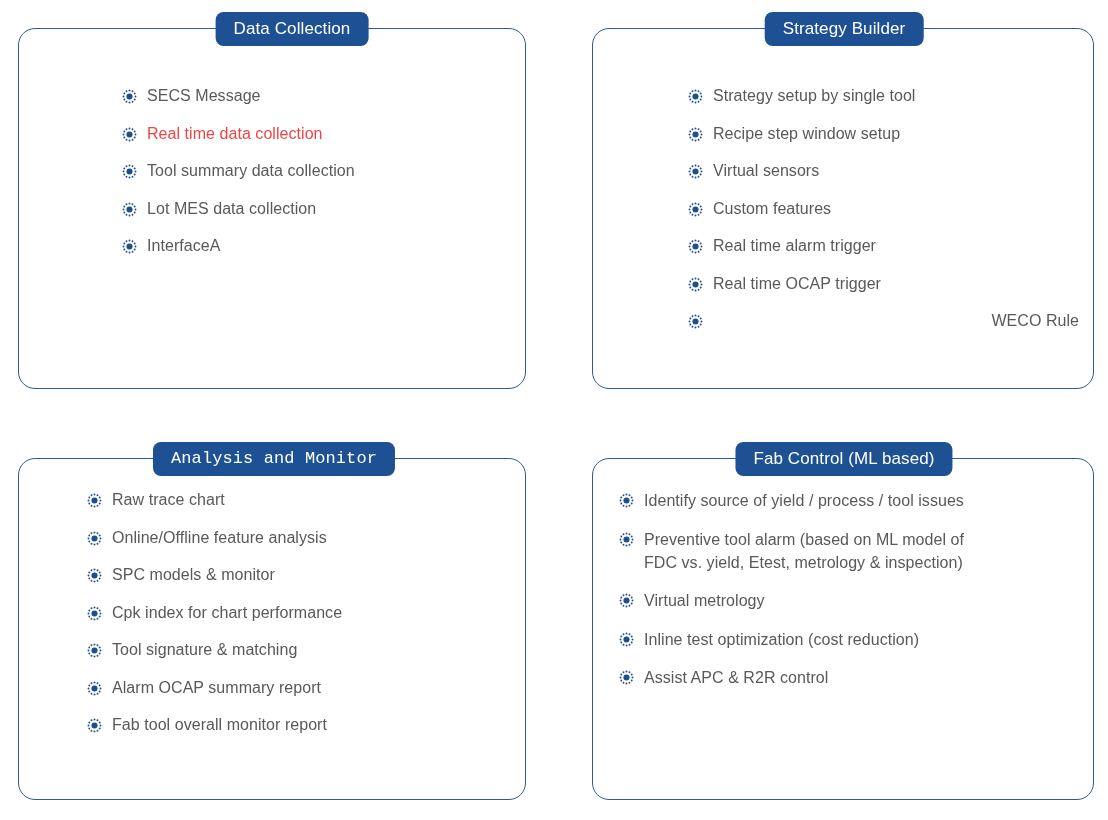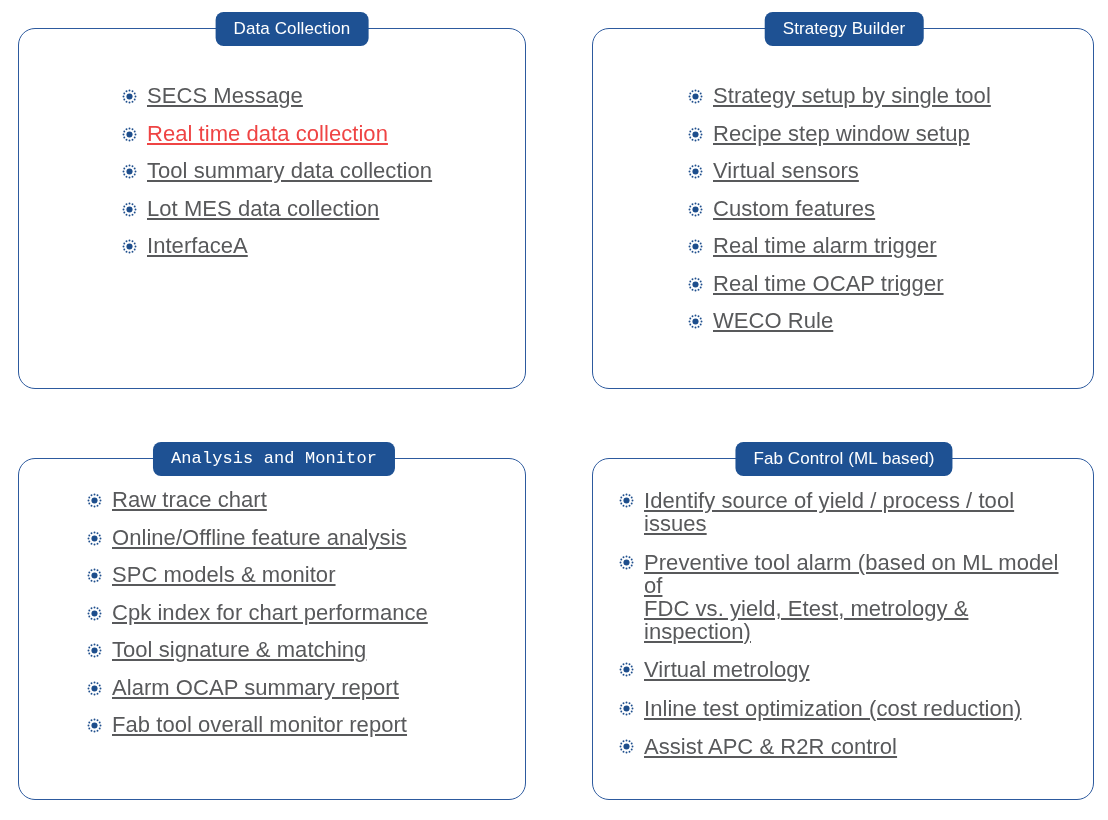--- a/index.html
+++ b/index.html
@@ -68,25 +68,24 @@
   .card-tr .list { left: 95px;  top: 56px;  right: 14px; }
   .card-bl .list { left: 68px;  top: 30px;  right: 14px; }
   .card-br .list { left: 26px;  top: 30px;  right: 12px; }
 
   .list-item {
     position: relative;
     display: block;
     padding-left: 25px;
     margin-bottom: 15.5px;
     color: #58595b;
-    font-size: 22px;
+    font-size: 16px;
     line-height: 22px;
     letter-spacing: 0.05px;
     white-space: pre-line;
-    text-decoration: underline;
   }
   .list-item:last-child { margin-bottom: 0; }
 
   
   .bullet-icon {
     position: absolute;
     left: 0;
     top: 4px;
     width: 15px;
     height: 15px;
@@ -269,21 +268,21 @@
               <circle cx="12.70" cy="10.50" r="0.95" fill="#1e4e8c"></circle>
               <circle cx="10.50" cy="12.70" r="0.95" fill="#1e4e8c"></circle>
               <circle cx="7.50" cy="13.50" r="0.95" fill="#1e4e8c"></circle>
               <circle cx="4.50" cy="12.70" r="0.95" fill="#1e4e8c"></circle>
               <circle cx="2.30" cy="10.50" r="0.95" fill="#1e4e8c"></circle>
               <circle cx="1.50" cy="7.50" r="0.95" fill="#1e4e8c"></circle>
               <circle cx="2.30" cy="4.50" r="0.95" fill="#1e4e8c"></circle>
               <circle cx="4.50" cy="2.30" r="0.95" fill="#1e4e8c"></circle>
               <circle cx="7.5" cy="7.5" r="3.05" fill="#1e4e8c"></circle>
             </svg></span><span>Real time OCAP trigger</span></li>
-        <li class="list-item" style="color: rgb(88, 89, 91);"><span class="bullet-icon"><svg width="15" height="15" viewBox="0 0 15 15" xmlns="http://www.w3.org/2000/svg">
+        <li class="list-item" style="color: rgb(88, 89, 91); text-align: right;"><span class="bullet-icon"><svg width="15" height="15" viewBox="0 0 15 15" xmlns="http://www.w3.org/2000/svg">
               <circle cx="7.50" cy="1.50" r="0.95" fill="#1e4e8c"></circle>
               <circle cx="10.50" cy="2.30" r="0.95" fill="#1e4e8c"></circle>
               <circle cx="12.70" cy="4.50" r="0.95" fill="#1e4e8c"></circle>
               <circle cx="13.50" cy="7.50" r="0.95" fill="#1e4e8c"></circle>
               <circle cx="12.70" cy="10.50" r="0.95" fill="#1e4e8c"></circle>
               <circle cx="10.50" cy="12.70" r="0.95" fill="#1e4e8c"></circle>
               <circle cx="7.50" cy="13.50" r="0.95" fill="#1e4e8c"></circle>
               <circle cx="4.50" cy="12.70" r="0.95" fill="#1e4e8c"></circle>
               <circle cx="2.30" cy="10.50" r="0.95" fill="#1e4e8c"></circle>
               <circle cx="1.50" cy="7.50" r="0.95" fill="#1e4e8c"></circle>

